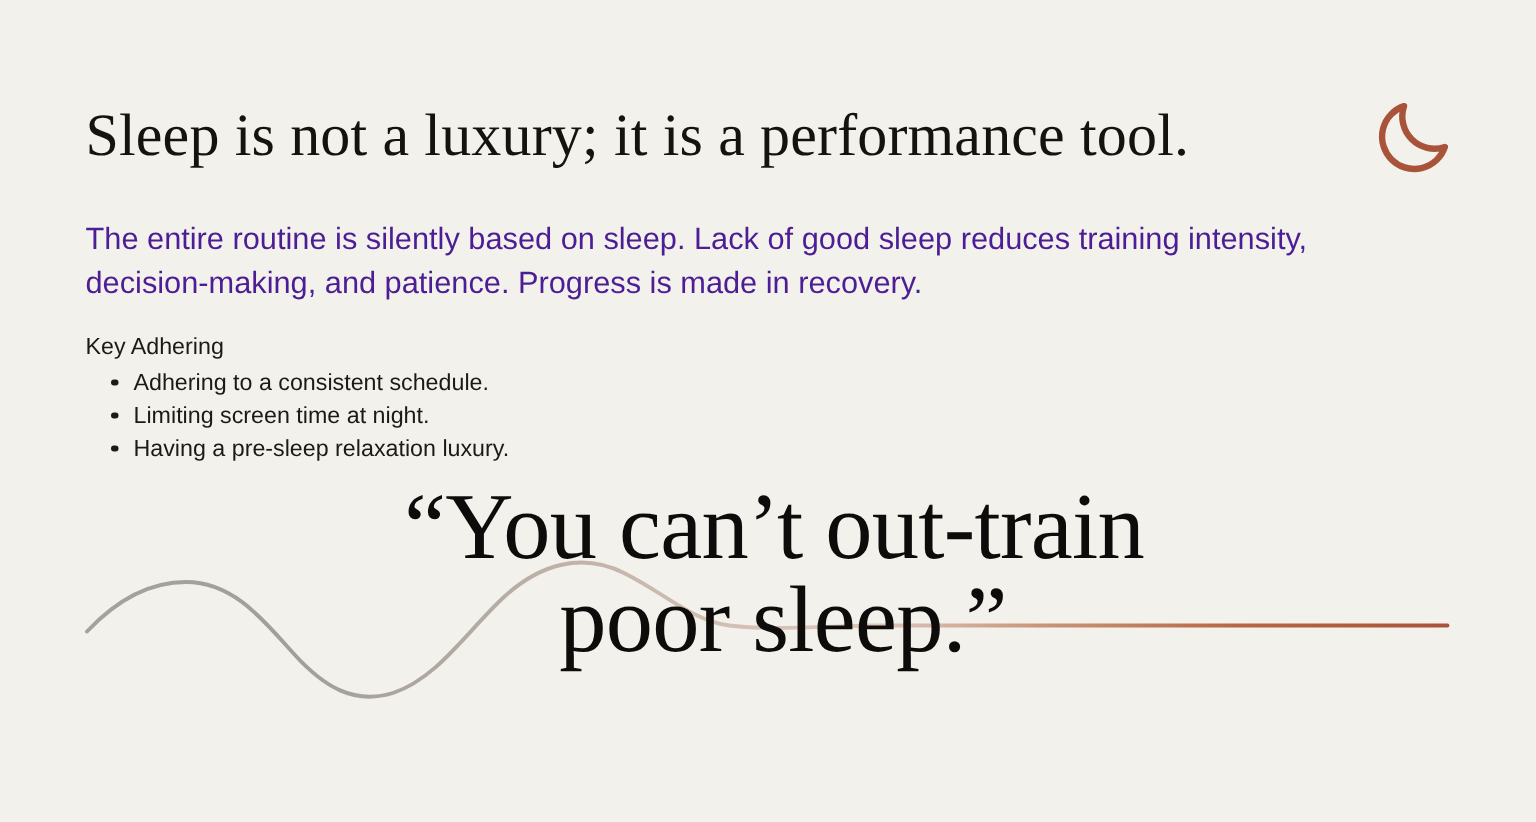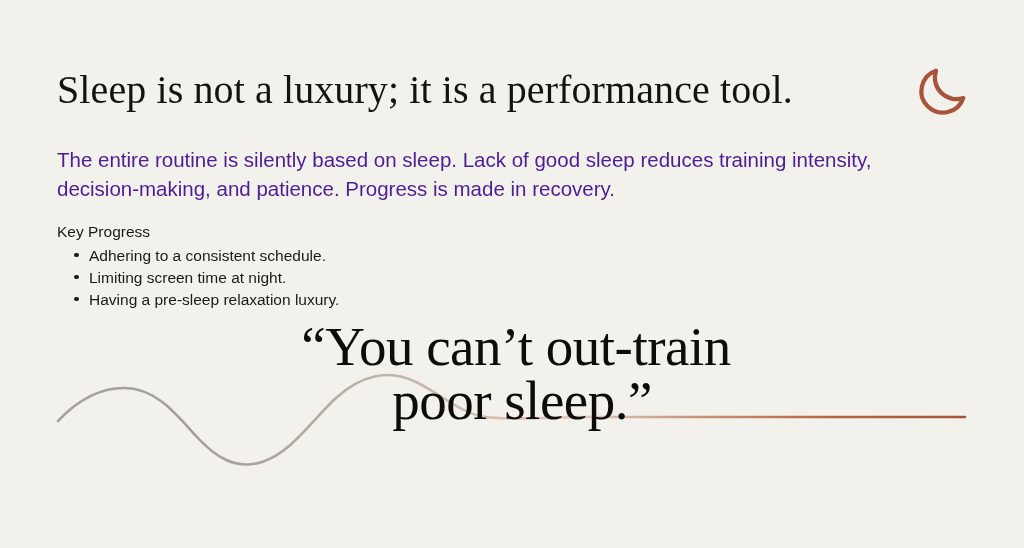--- a/index.html
+++ b/index.html
@@ -111,21 +111,21 @@
   }
 
   
   .pull-quote {
     position: absolute;
     left: 0;
     top: 320px;
     width: 1024px;
     text-align: center;
     font-family: "Liberation Serif", "DejaVu Serif", serif;
-    font-size: 55px;
+    font-size: 63px;
     font-weight: 400;
     line-height: 0.99;
     color: #0D0C0A;
     letter-spacing: -0.5px;
     z-index: 3;
   }
 
   .pull-quote .q-line {
     display: block;
     white-space: nowrap;
@@ -165,21 +165,21 @@
 
   <svg class="moon-icon" viewBox="0 0 24 24" fill="none" aria-hidden="true">
     <path d="M20.5 14.4A8.6 8.6 0 0 1 9.6 3.5 8.6 8.6 0 1 0 20.5 14.4Z" stroke="#A9543A" stroke-width="1.7" stroke-linecap="round" stroke-linejoin="round"></path>
   </svg>
 
   <h1 class="headline">Sleep is not a luxury; it is a performance tool.</h1>
 
   <p class="body-copy">The entire routine is silently based on sleep. Lack of good sleep reduces training intensity, decision-making, and patience. Progress is made in recovery.</p>
 
   <div class="practices">
-    <div class="practices-title">Key Progress</div>
+    <div class="practices-title">Key Adhering</div>
     <ul class="practices-list">
       <li>
         <span class="bullet-dot"></span>
         <span>Adhering to a consistent schedule.</span>
       </li>
       <li>
         <span class="bullet-dot"></span>
         <span>Limiting screen time at night.</span>
       </li>
       <li>

